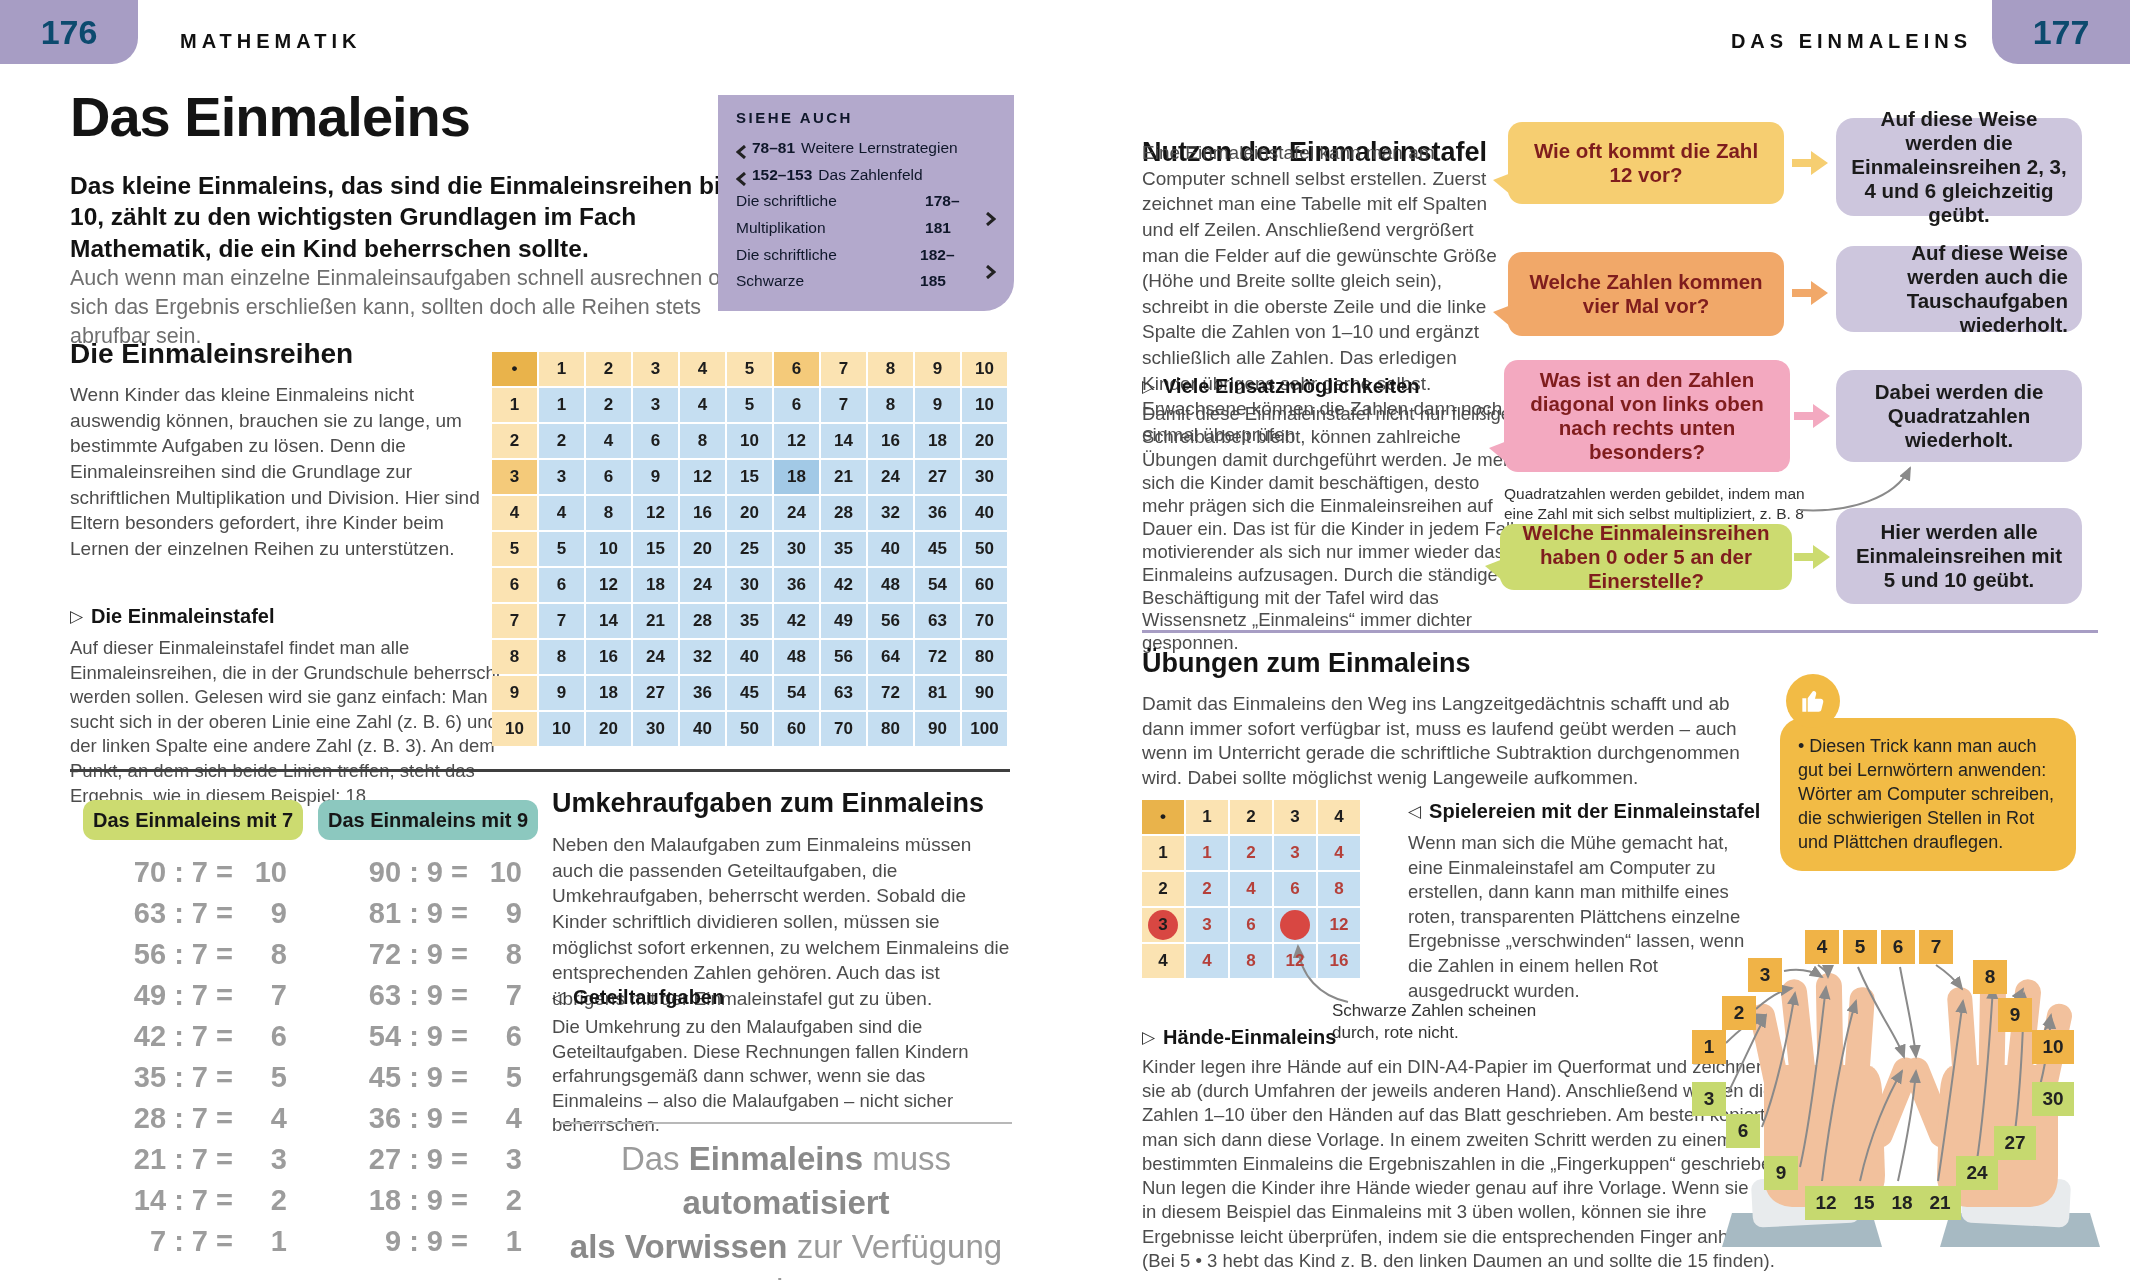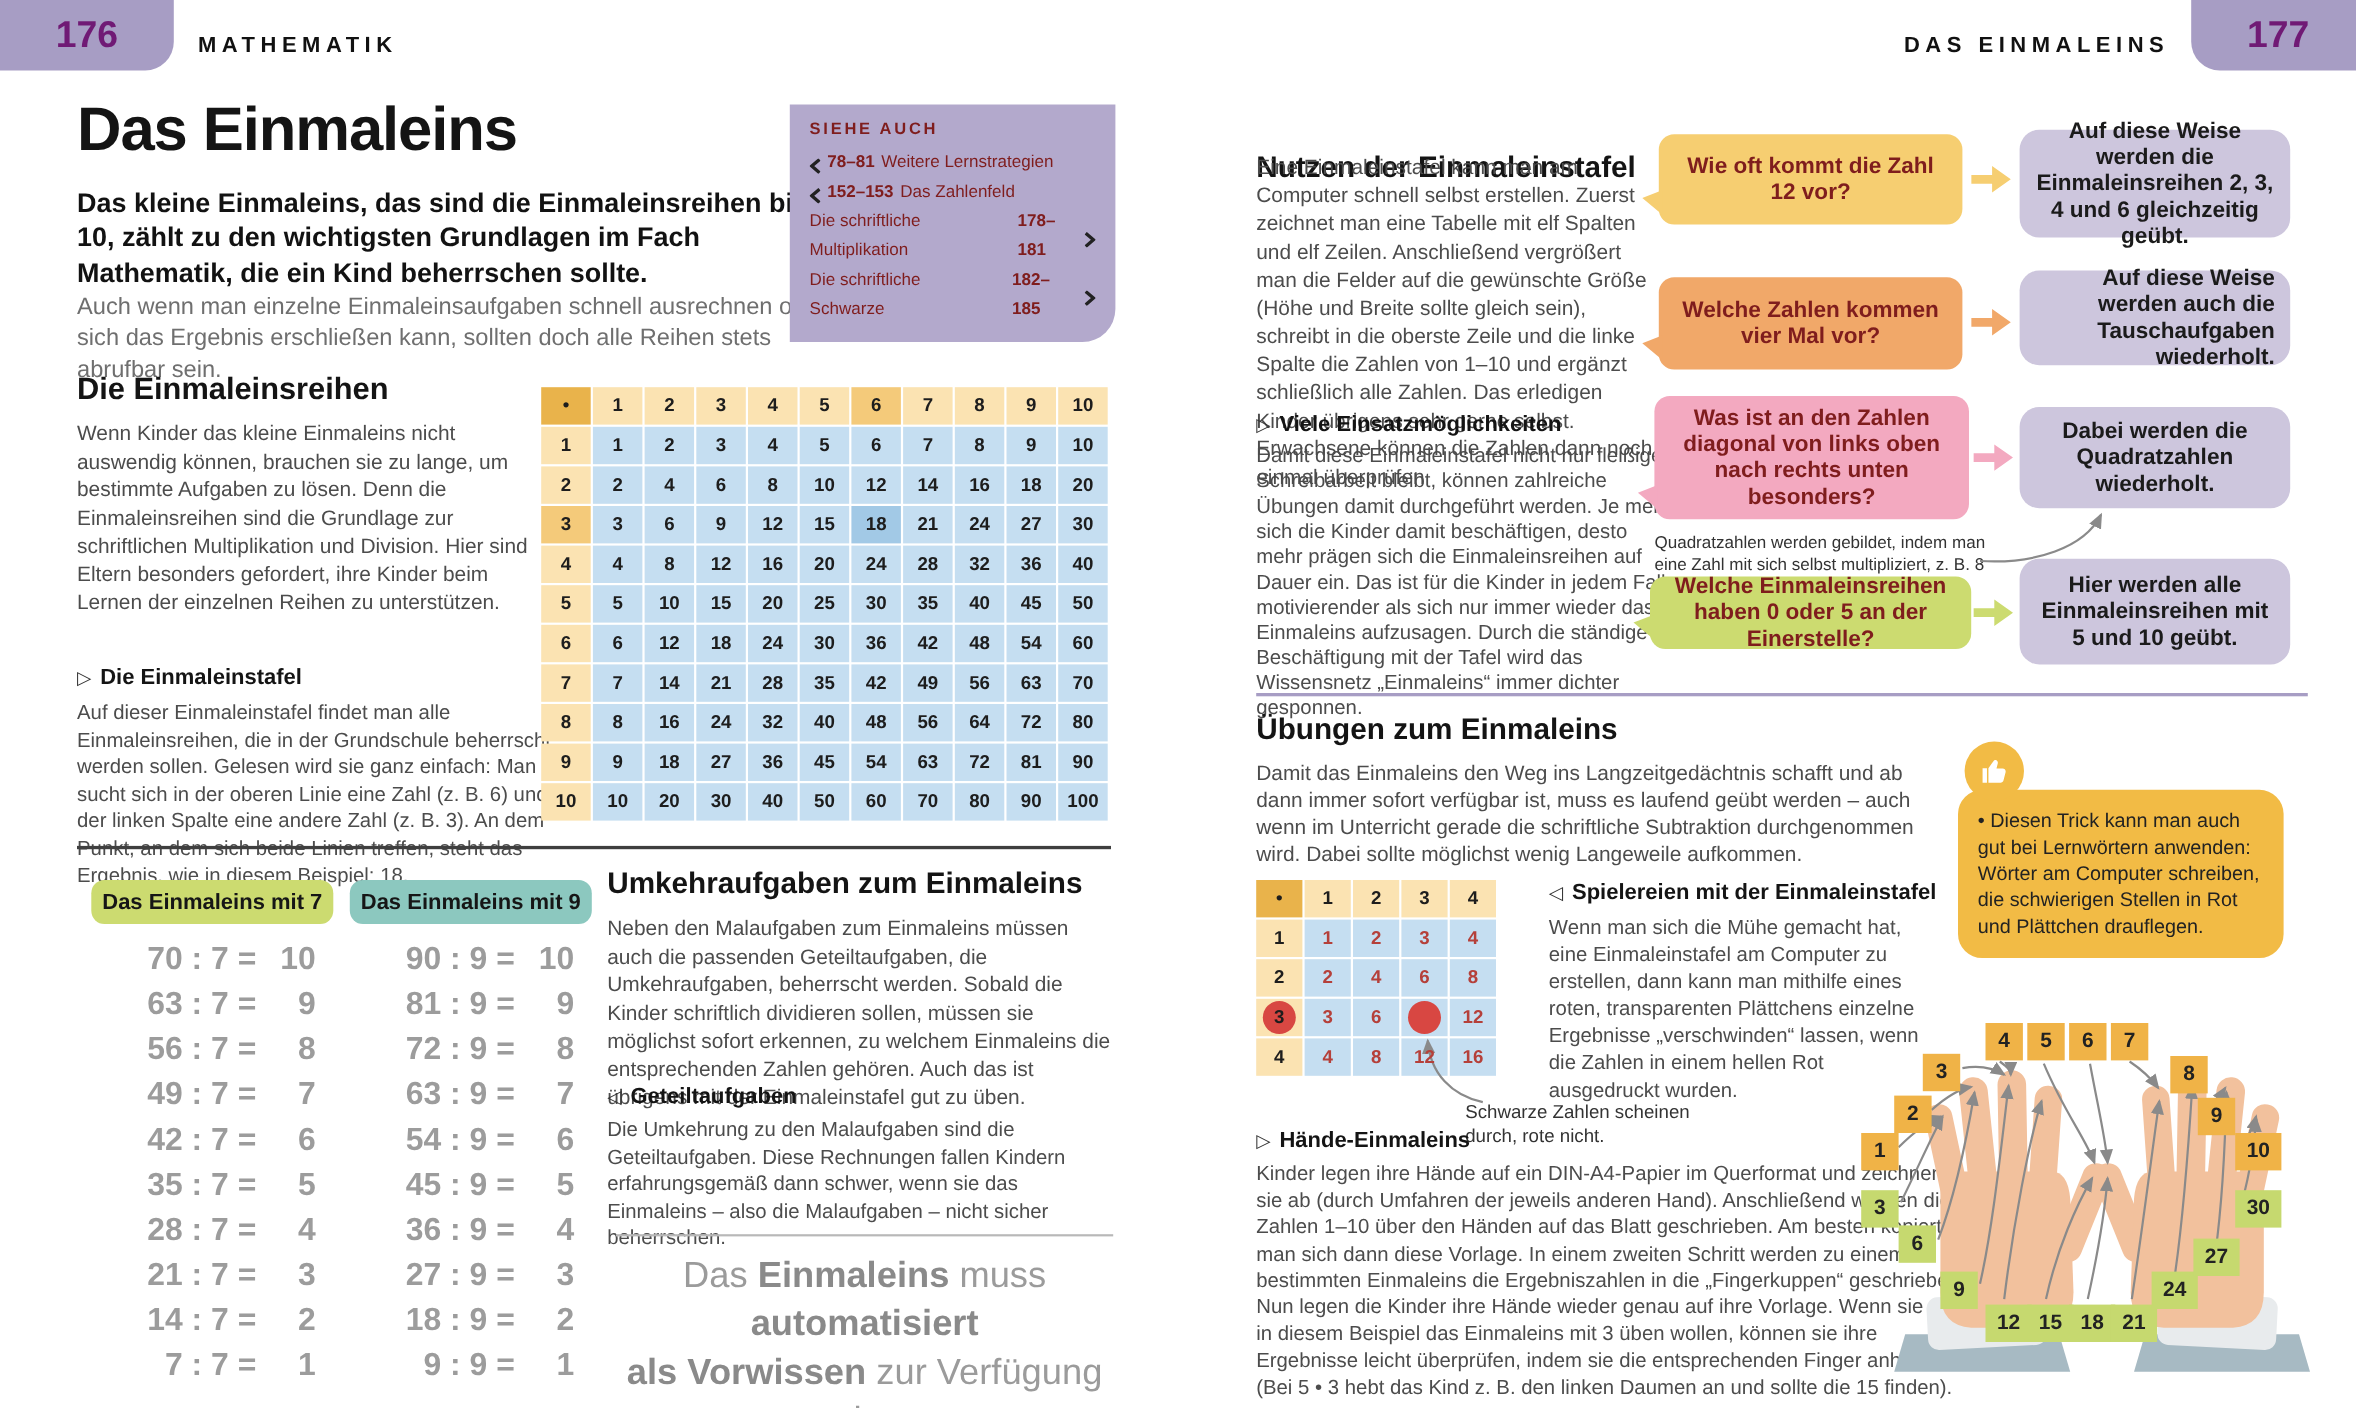--- a/index.html
+++ b/index.html
@@ -1,35 +1,35 @@
 <!DOCTYPE html>
 <html style="--purple: #a79dc4; --purple-box: #b3a9cc; --lavender: #cdc6dd; --yellow: #f6ce71; --orange: #f1a869; --pink: #f3a9c0; --green: #ccdb70; --teal: #8cc8bf; --tip: #f2bb45; --tag-orange: #f0b347; --tag-green: #c6d96f; --tbl-orange: #fbe3b2; --tbl-orange-dark: #e9b34b; --tbl-orange-hl: #f4ca7a; --tbl-blue: #c5def1; --tbl-blue-hl: #a2c9e6; --red: #d84742;"><head>
 <meta charset="utf-8">
 <style>
   html,body{margin:0;padding:0;background:#fff;}
   #canvas{position:relative;width:2142px;height:1280px;background:#ffffff;overflow:hidden;
           font-family:"Liberation Sans","DejaVu Sans",sans-serif;color:#1a1a1a;}
   .abs{position:absolute;}
 
   
-  .tab{background:var(--purple,#a79dc4);height:64px;width:158px;display:flex;align-items:center;justify-content:center;
-       font-size:34px;font-weight:700;color:#701a75;}
+  .tab{background:var(--purple,#a79dc4);height:64px;width:138px;display:flex;align-items:center;justify-content:center;
+       font-size:34px;font-weight:700;color:#0c4a6e;}
   #tab-l{left:0;top:0;border-radius:0 0 26px 0;}
   #tab-r{left:1992px;top:0;border-radius:0 0 0 26px;}
   .runhead{top:30px;font-size:20px;font-weight:700;letter-spacing:5px;color:#111;}
   #hdr-l{left:180px;}
   #hdr-r{right:170px;text-align:right;}
 
   
   #title{left:70px;top:84px;font-size:56px;font-weight:700;letter-spacing:-1px;color:#141414;}
   #intro{left:70px;top:170px;width:668px;font-size:24.5px;line-height:1.28;font-weight:700;color:#121212;}
   #lead{left:70px;top:264px;width:690px;font-size:21.5px;line-height:1.36;color:#6f6f6f;font-weight:500;}
 
   #seealso{left:718px;top:95px;width:296px;background:var(--purple-box,#b3a9cc);border-radius:0 0 30px 0;
-           padding:14px 18px 16px 18px;box-sizing:border-box;color:#7f1d1d;}
+           padding:14px 18px 16px 18px;box-sizing:border-box;color:#0f172a;}
   #seealso .sa-title{font-size:15px;font-weight:700;letter-spacing:2.5px;margin-bottom:9px;}
   .sa-row{display:flex;align-items:center;font-size:15.5px;line-height:1.72;gap:6px;}
   .sa-row .pg{font-weight:700;}
   .sa-row .lbl{font-weight:400;}
   .sa-spacer{flex:1;}
   .chev{display:inline-block;width:10px;height:14px;}
 
   .h2{font-size:28px;font-weight:700;color:#141414;}
   .body{font-size:19px;line-height:1.35;color:#4c4c4c;}
   .capH{font-size:20px;font-weight:700;color:#141414;display:flex;align-items:center;gap:8px;}

